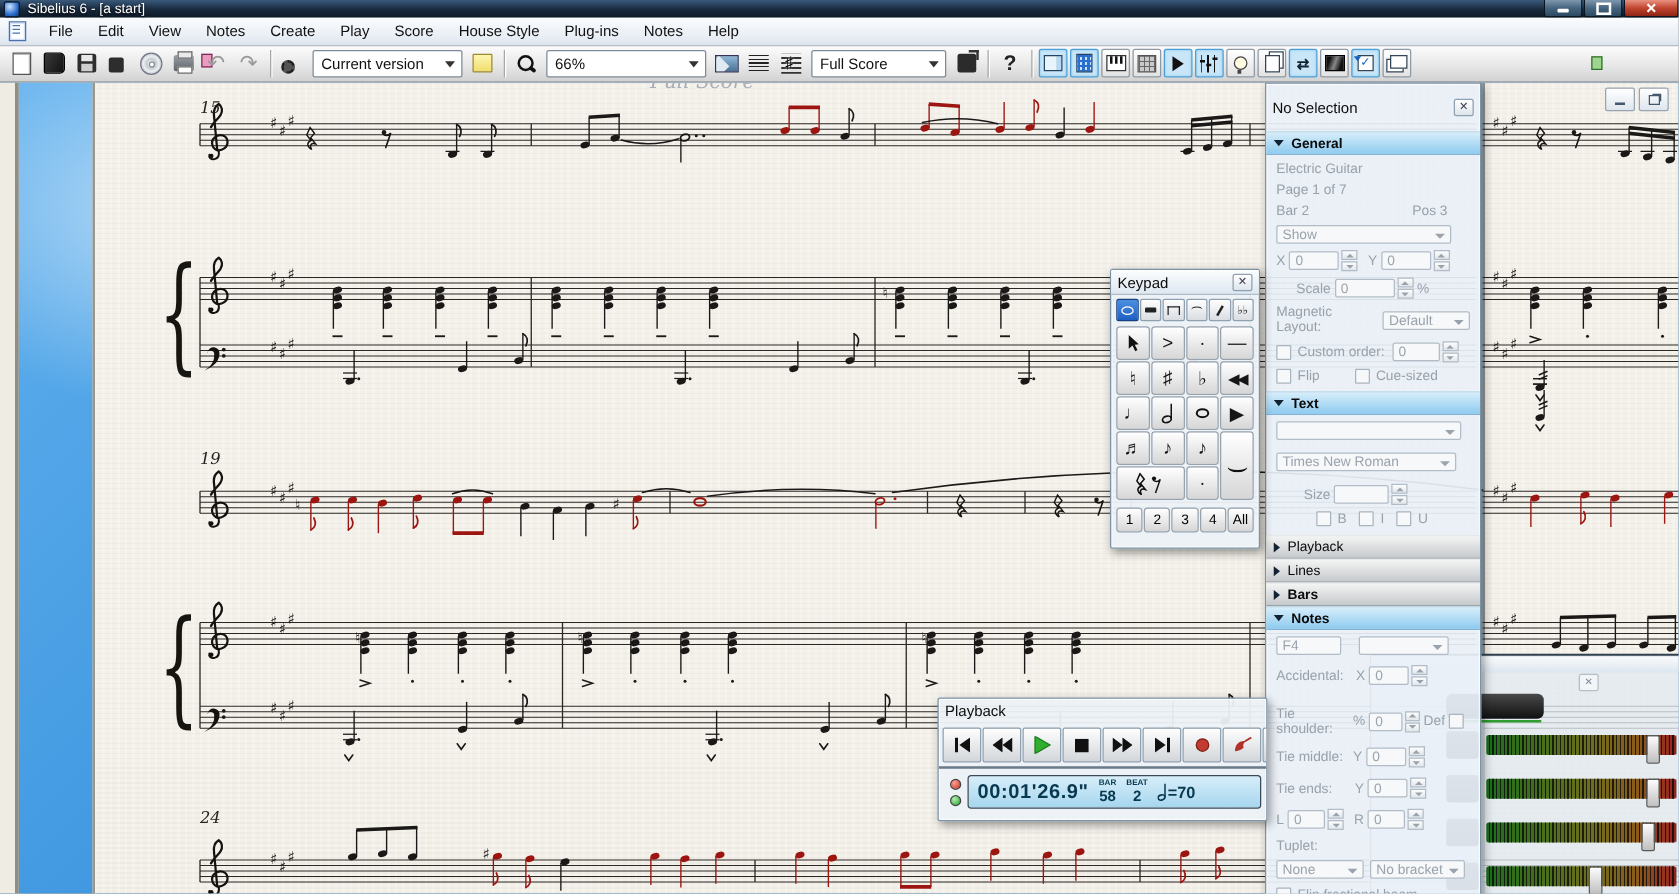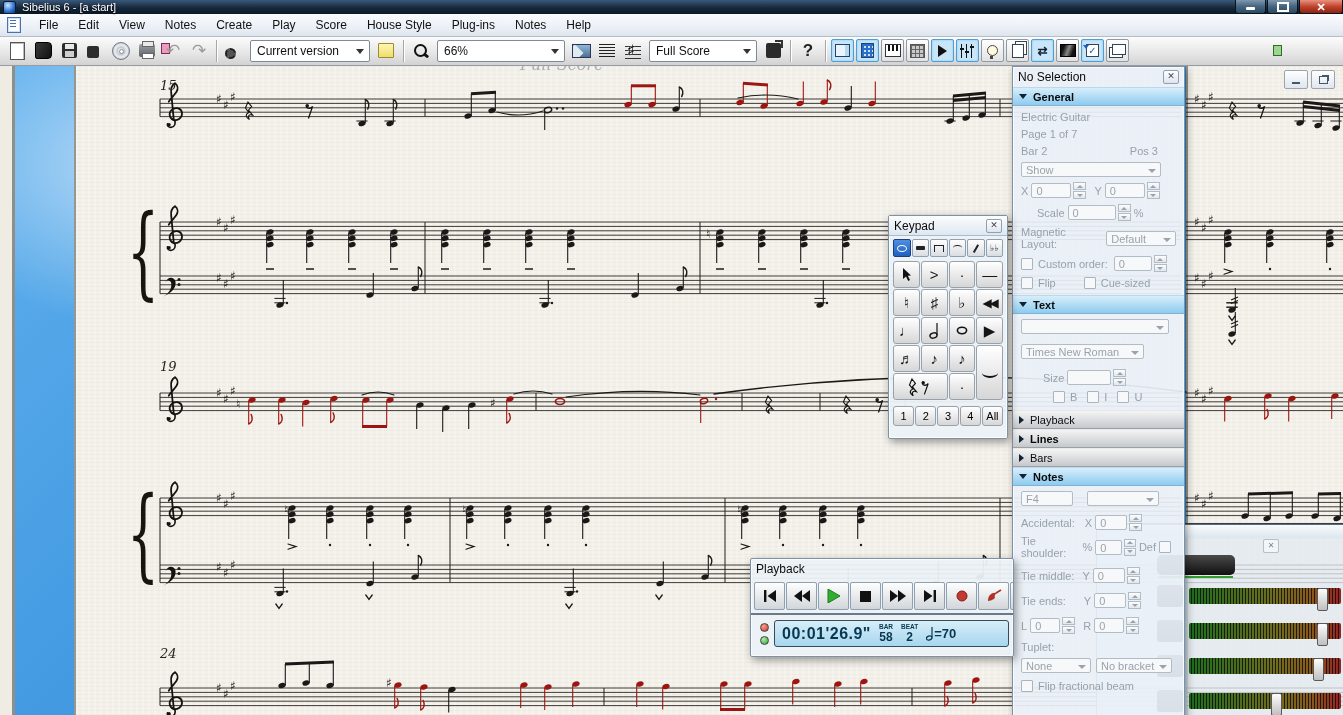--- a/index.html
+++ b/index.html
@@ -118,21 +118,21 @@
   .led.red{background:radial-gradient(circle at 35% 30%,#ff9d90,#c0392b);}
   .led.green{background:radial-gradient(circle at 35% 30%,#aef0a8,#2e9e3a);}
   .pb-display{flex:1;height:25px;border:1px solid #3a4a58;border-radius:3px;background:linear-gradient(#d7eef9,#a6d6ee);display:flex;align-items:center;color:#083850;padding:0 7px;gap:8px;}
   .pb-time{font-size:16px;font-weight:bold;letter-spacing:0.5px;}
   .pb-pair{display:flex;flex-direction:column;align-items:center;line-height:1;}
   .pb-pair .lab{font-size:6.5px;font-weight:bold;}
   .pb-pair .val{font-size:12px;font-weight:bold;}
   .pb-tempo{display:flex;align-items:center;font-size:13px;font-weight:bold;}
   
   .props{left:1012px;top:66px;width:171px;height:649px;z-index:6;background:rgba(233,240,247,0.93);border:1px solid #7e92a5;box-shadow:inset 0 0 0 1px rgba(255,255,255,0.7),2px 3px 8px rgba(0,0,0,0.35);position:absolute;font-size:11px;color:#98a1aa;}
-  .props .ptitle{height:20px;display:flex;align-items:center;padding:0 5px;font-size:12px;color:#0b0b0b;}
+  .props .ptitle{height:38px;display:flex;align-items:center;padding:0 5px;font-size:12px;color:#0b0b0b;}
   .sechdr{height:17px;display:flex;align-items:center;gap:6px;padding:0 6px;font-size:11px;font-weight:bold;color:#0a0a0a;background:linear-gradient(#d7eefb,#8ecbef);border-top:1px solid #bcd8ea;border-bottom:1px solid #7fb4d8;}
   .sechdr.gray{background:linear-gradient(#f4f4f4,#c6c9cc);border-top:1px solid #e8e8e8;border-bottom:1px solid #9aa0a6;}
   .tri-d{width:0;height:0;border-left:4px solid transparent;border-right:4px solid transparent;border-top:5px solid #123;}
   .tri-r{width:0;height:0;border-top:4px solid transparent;border-bottom:4px solid transparent;border-left:5px solid #123;}
   .prow{display:flex;align-items:center;padding:0 8px;margin-top:5px;}
   .pfield{background:#f6f8fa;border:1px solid #b2bcc6;border-radius:2px;height:15px;line-height:15px;padding:0 4px;color:#9aa3ac;box-sizing:border-box;}
   .pdrop{position:relative;}
   .pdrop .arr{position:absolute;right:4px;top:6px;width:0;height:0;border-left:4px solid transparent;border-right:4px solid transparent;border-top:4px solid #9aa3ac;}
   .spin{width:13px;height:17px;display:flex;flex-direction:column;gap:1px;margin-left:2px;}
   .spin span{flex:1;border:1px solid #b2bcc6;background:linear-gradient(#fdfdfd,#e3e7eb);display:flex;align-items:center;justify-content:center;}
@@ -953,21 +953,21 @@
     </div>
 
     <div class="sechdr">
         <span class="tri-d"></span>
         <span>Text</span>
       </div>
     <div class="prow">
         <div class="pfield pdrop" style="width:148px"><span></span><span class="arr"></span></div>
       </div>
     <div class="prow" style="margin-top:10px">
-        <div class="pfield pdrop" style="width:123px"><span>Times New Roman</span><span class="arr"></span></div>
+        <div class="pfield pdrop" style="width:144px"><span>Times New Roman</span><span class="arr"></span></div>
       </div>
     <div class="prow" style="padding-left:30px;margin-top:10px">
       <span>Size</span>&nbsp;<div class="pfield" style="width:44px"></div>
       <div class="spin">
           <span class="u"></span>
           <span class="d"></span>
         </div>
     </div>
     <div class="prow" style="padding-left:40px;margin-bottom:7px">
       <span class="pcheck"></span>
@@ -977,45 +977,45 @@
       <span class="pcheck" style="margin-left:10px"></span>
         <span>U</span>
     </div>
 
     <div class="sechdr gray">
         <span class="tri-r"></span>
         <span style="font-weight:normal">Playback</span>
       </div>
     <div class="sechdr gray">
         <span class="tri-r"></span>
-        <span style="font-weight:bold">Lines</span>
+        <span style="font-weight:normal">Lines</span>
       </div>
     <div class="sechdr gray">
         <span class="tri-r"></span>
-        <span style="font-weight:normal">Bars</span>
+        <span style="font-weight:bold">Bars</span>
       </div>
 
     <div class="sechdr">
         <span class="tri-d"></span>
         <span>Notes</span>
       </div>
     <div class="prow">
       <div class="pfield" style="width:52px">F4</div>
       <div class="pfield pdrop" style="width:72px;margin-left:14px"><span></span><span class="arr"></span></div>
     </div>
     <div class="prow" style="margin-top:8px">
       <span>Accidental:</span>
       <span style="margin-left:10px">X</span>&nbsp;
       <div class="pfield" style="width:32px">0</div>
       <div class="spin">
           <span class="u"></span>
           <span class="d"></span>
         </div>
     </div>
-    <div class="prow" style="margin-top:4px">
+    <div class="prow" style="margin-top:16px">
       <span>Tie shoulder:</span>&nbsp;<span>%</span>&nbsp;
       <div class="pfield" style="width:28px">0</div>
       <div class="spin">
           <span class="u"></span>
           <span class="d"></span>
         </div>
       <span style="margin-left:3px">Def</span>
       <span class="pcheck" style="margin-left:3px"></span>
     </div>
     <div class="prow" style="margin-top:8px">

